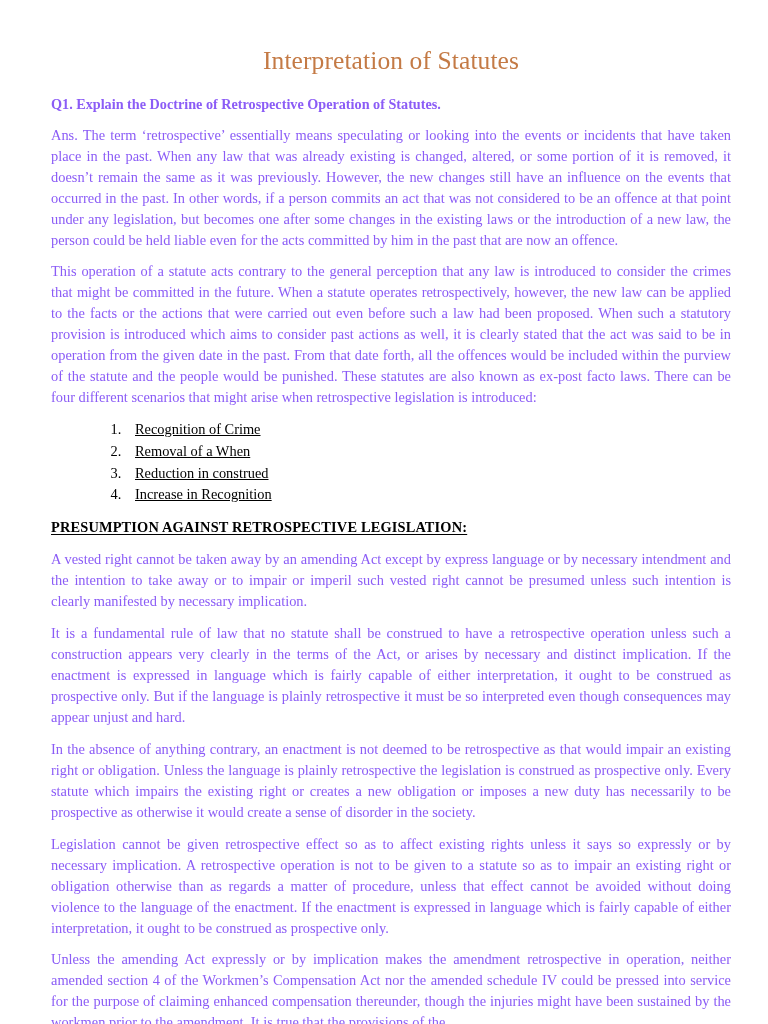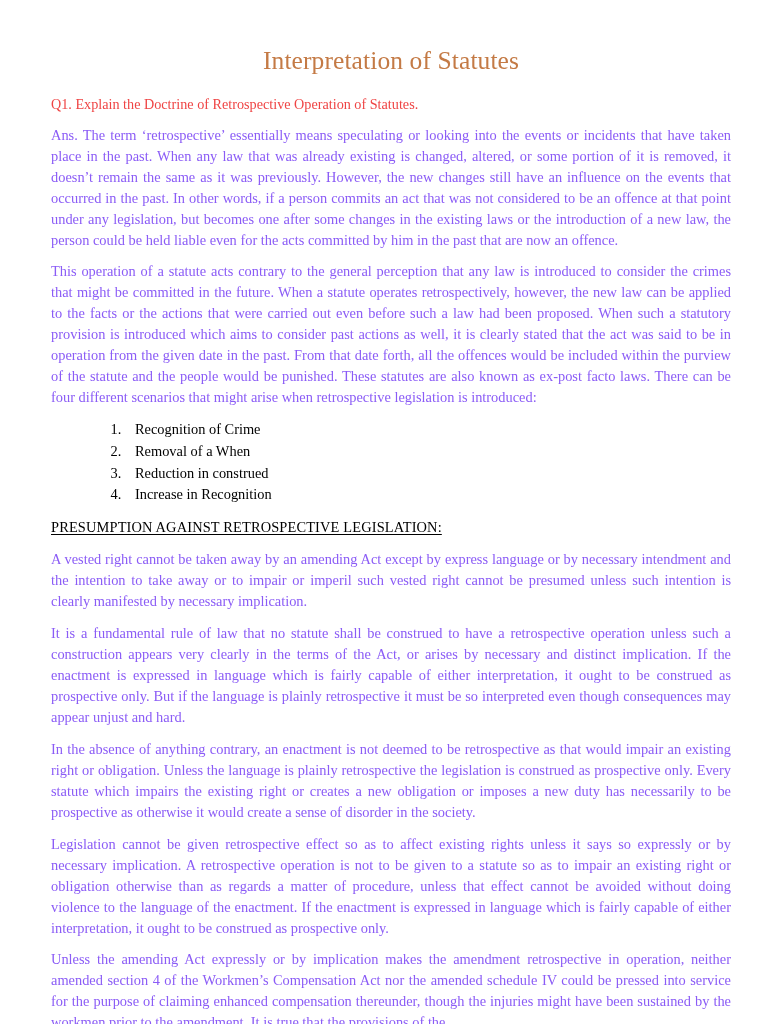--- a/index.html
+++ b/index.html
@@ -30,56 +30,57 @@
     text-align: center;
     color: #c47a45;
     font-size: 25.5px;
     font-weight: normal;
     line-height: 1.2;
     margin: 6px 0 18px 0;
     letter-spacing: 0.1px;
   }
 
   .question-heading {
-    color: #ef4444;
+    color: #8b5cf6;
     font-size: 14.2px;
     line-height: 1.35;
     margin: 0 0 11px 0;
-    font-weight: normal;
+    font-weight: bold;
   }
 
   p.body-text {
     font-size: 14.4px;
     line-height: 1.455;
     margin: 0 0 11px 0;
     text-align: justify;
     text-justify: inter-word;
     color: #8b5cf6;
   }
 
   p.body-text:last-of-type {
     margin-bottom: 0;
   }
 
   ol.scenario-list {
     margin: 2px 0 12px 0;
     padding-left: 74px;
     font-size: 14.4px;
     line-height: 1.44;
+    text-decoration: underline;
   }
   ol.scenario-list li {
     padding-left: 10px;
     margin: 0 0 1px 0;
   }
 
   .section-heading {
     font-size: 14.4px;
     line-height: 1.4;
     margin: 4px 0 12px 0;
-    font-weight: normal;
+    font-weight: bold;
     text-decoration: underline;
     text-underline-offset: 2px;
     letter-spacing: 0.15px;
   }
 </style>
 </head>
 <body>
 
 <div class="page">
 

